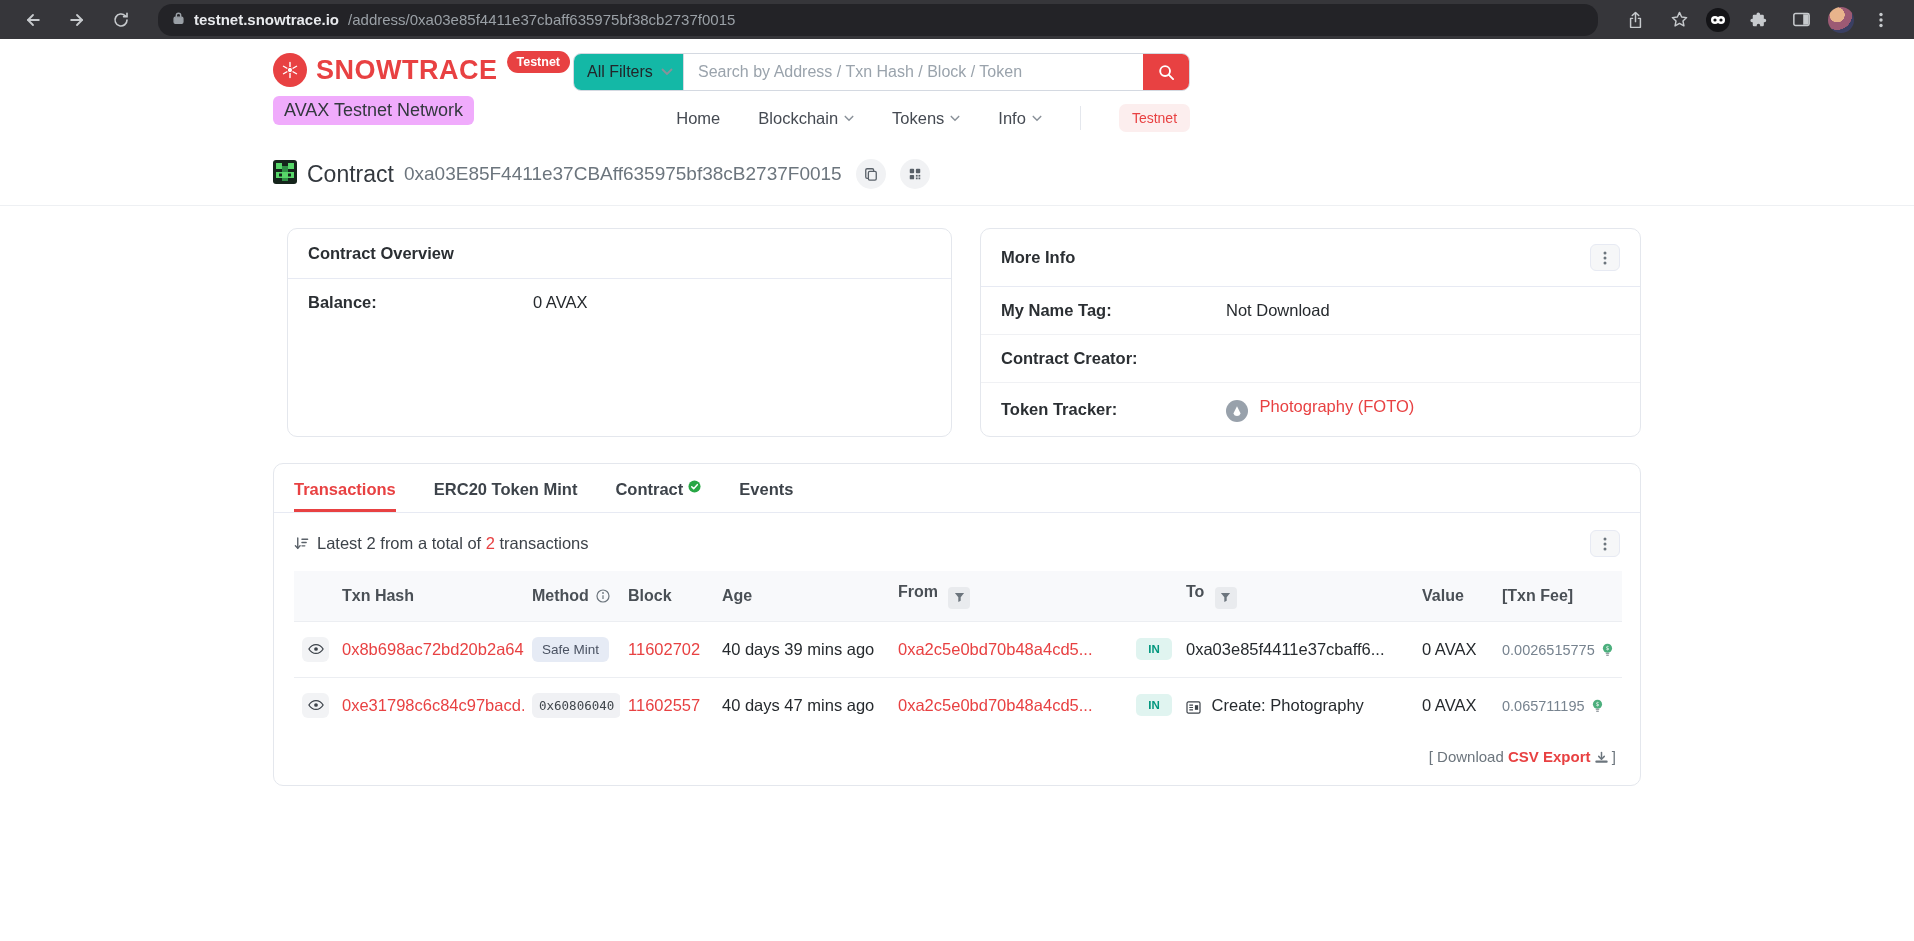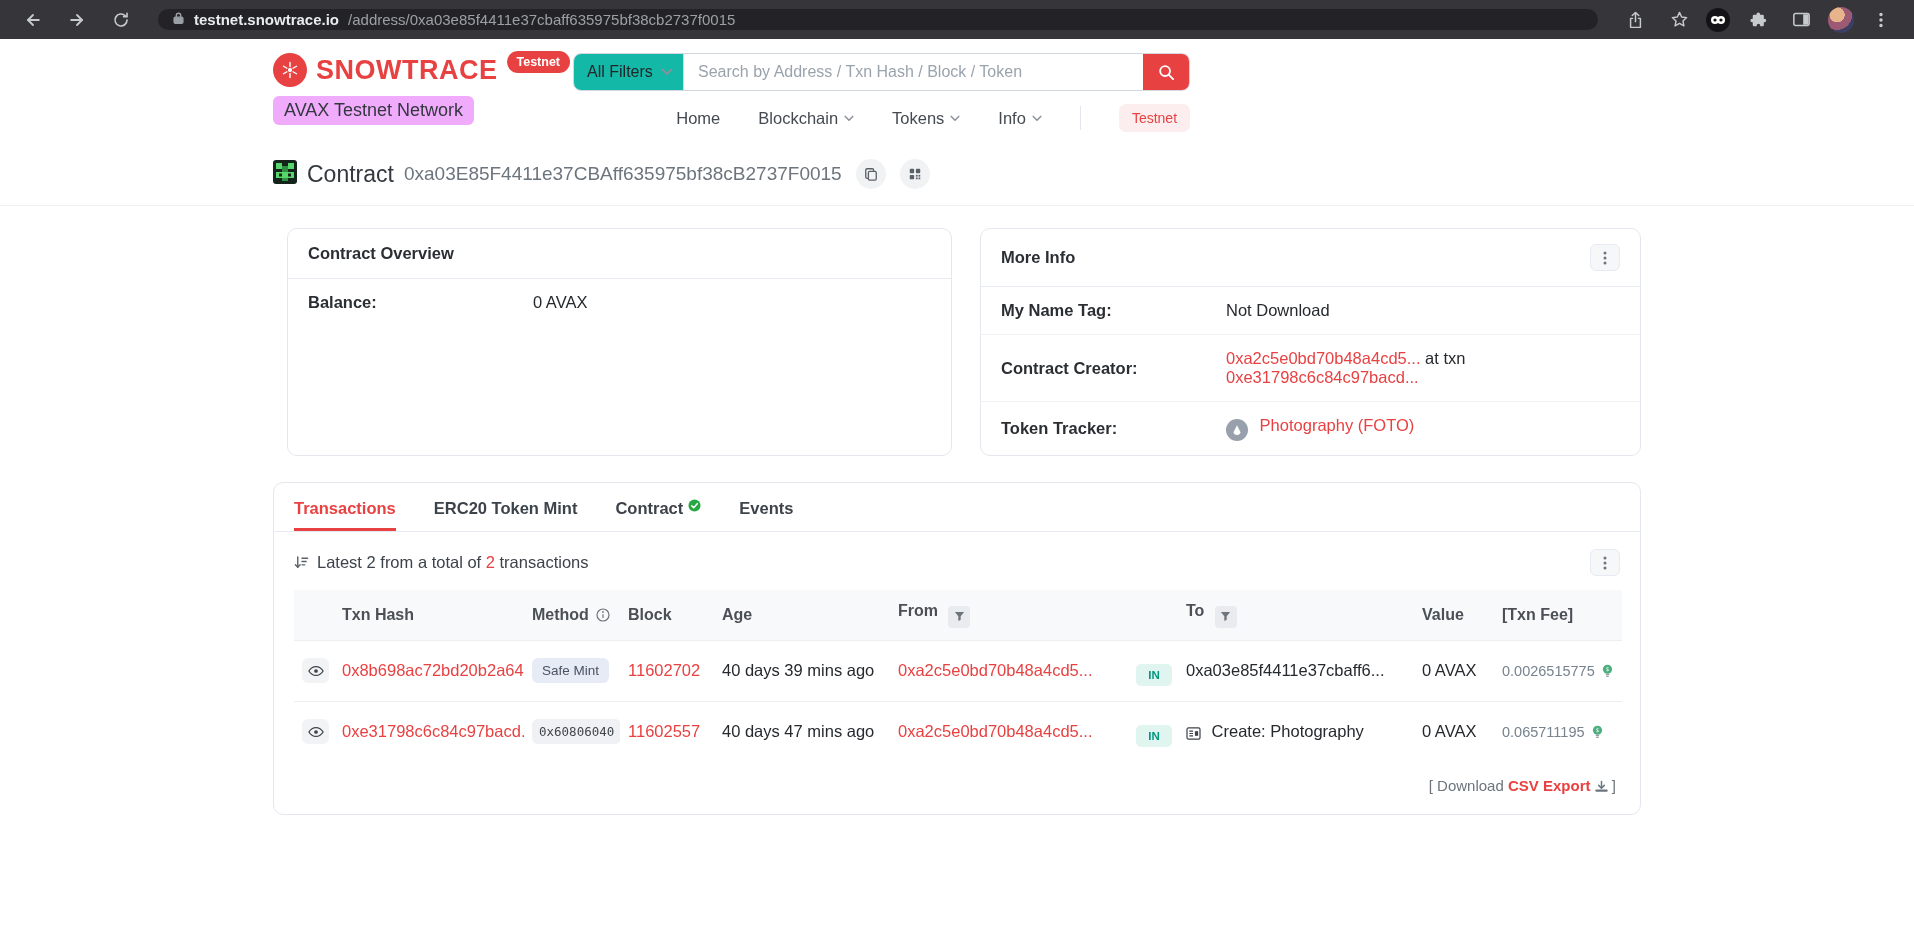--- a/index.html
+++ b/index.html
@@ -4,21 +4,21 @@
 <style>
   * { box-sizing: border-box; margin: 0; padding: 0; }
   html,body { width:1914px; height:941px; overflow:hidden; background:#fff;
     font-family:"Liberation Sans", sans-serif; color:#262a2e; }
 
   
   .browser-bar { height:39px; background:#36363a; display:flex; align-items:center;
     padding:0 16px; gap:10px; }
   .bicon { width:34px; height:30px; display:flex; align-items:center; justify-content:center;
     border-radius:15px; flex:0 0 auto; cursor:pointer; }
-  .url-bar { flex:1; height:21px; background:#232327; border-radius:14px; margin:0 10px;
+  .url-bar { flex:1; height:32px; background:#232327; border-radius:14px; margin:0 10px;
     display:flex; align-items:center; padding:0 14px; gap:9px; overflow:hidden; }
   .url-host { color:#e8eaed; font-weight:700; font-size:15px; white-space:nowrap; }
   .url-path { color:#9aa0a6; font-size:15px; white-space:nowrap; }
   .avatar-btn { width:26px; height:26px; border-radius:50%;
     background:radial-gradient(circle at 35% 30%, #e8b48c 0 30%, #9c5a74 31% 60%, #3a3f63 61% 100%); }
   .ext-owl { width:24px; height:24px; border-radius:50%; background:#141417; display:flex;
     align-items:center; justify-content:center; }
 
   
   .container { width:1368px; margin:0 auto; }
@@ -97,21 +97,21 @@
   .filter-btn { display:inline-flex; width:22px; height:22px; background:#e9ebee; border:none;
     border-radius:4px; align-items:center; justify-content:center; vertical-align:-6px;
     margin-left:6px; cursor:pointer; }
   .eye-btn { width:27px; height:25px; border-radius:6px; background:#f2f3f5; border:none;
     display:flex; align-items:center; justify-content:center; cursor:pointer; }
   .badge-method { display:inline-block; background:#e6ebf5; color:#4a5262; font-size:13.5px;
     padding:5px 10px; border-radius:6px; }
   .badge-hex { display:inline-block; background:#f0f1f4; color:#41474d; font-size:12.5px;
     padding:5px 7px; border-radius:6px; font-family:"DejaVu Sans Mono", monospace; }
   .badge-in { display:inline-block; width:36px; text-align:center; background:rgba(0,161,134,.12);
-    color:#02977e; font-size:11.5px; font-weight:700; padding:5px 0; border-radius:5px;margin-top:8px; }
+    color:#02977e; font-size:11.5px; font-weight:700; padding:5px 0; border-radius:5px; }
   .fee { color:#77838f; font-size:14.5px; }
   .export-row { text-align:right; padding:15px 24px 20px; font-size:15px; color:#6c757d; }
   .export-link { color:#e84142; font-weight:700; cursor:pointer; }
   .to-plain { color:#262a2e; }
   .create-icon { vertical-align:-3px; margin-right:6px; }
 </style>
 </head>
 <body>
 
 <div class="browser-bar">
@@ -304,25 +304,20 @@
               <circle cx="2" cy="12" r="1.5"></circle>
             </svg>
         </button>
       </div>
       <div class="info-row">
         <span class="info-label">My Name Tag:</span>
         <span>Not Download</span>
       </div>
       <div class="info-row">
         <span class="info-label">Contract Creator:</span>
-        <span>
-          <a class="red-link">0xa2c5e0bd70b48a4cd5...</a>
-          <span>at txn</span>
-          <a class="red-link">0xe31798c6c84c97bacd...</a>
-        </span>
       </div>
       <div class="info-row">
         <span class="info-label">Token Tracker:</span>
         <span>
           <span class="token-icon">
             <svg width="12" height="12" viewBox="0 0 12 12" fill="#fff">
                 <path d="M6 1.2l3.6 7.2a3.8 3.8 0 0 1-7.2 0z"></path>
               </svg>
           </span>
           <a class="red-link">Photography (FOTO)</a>

